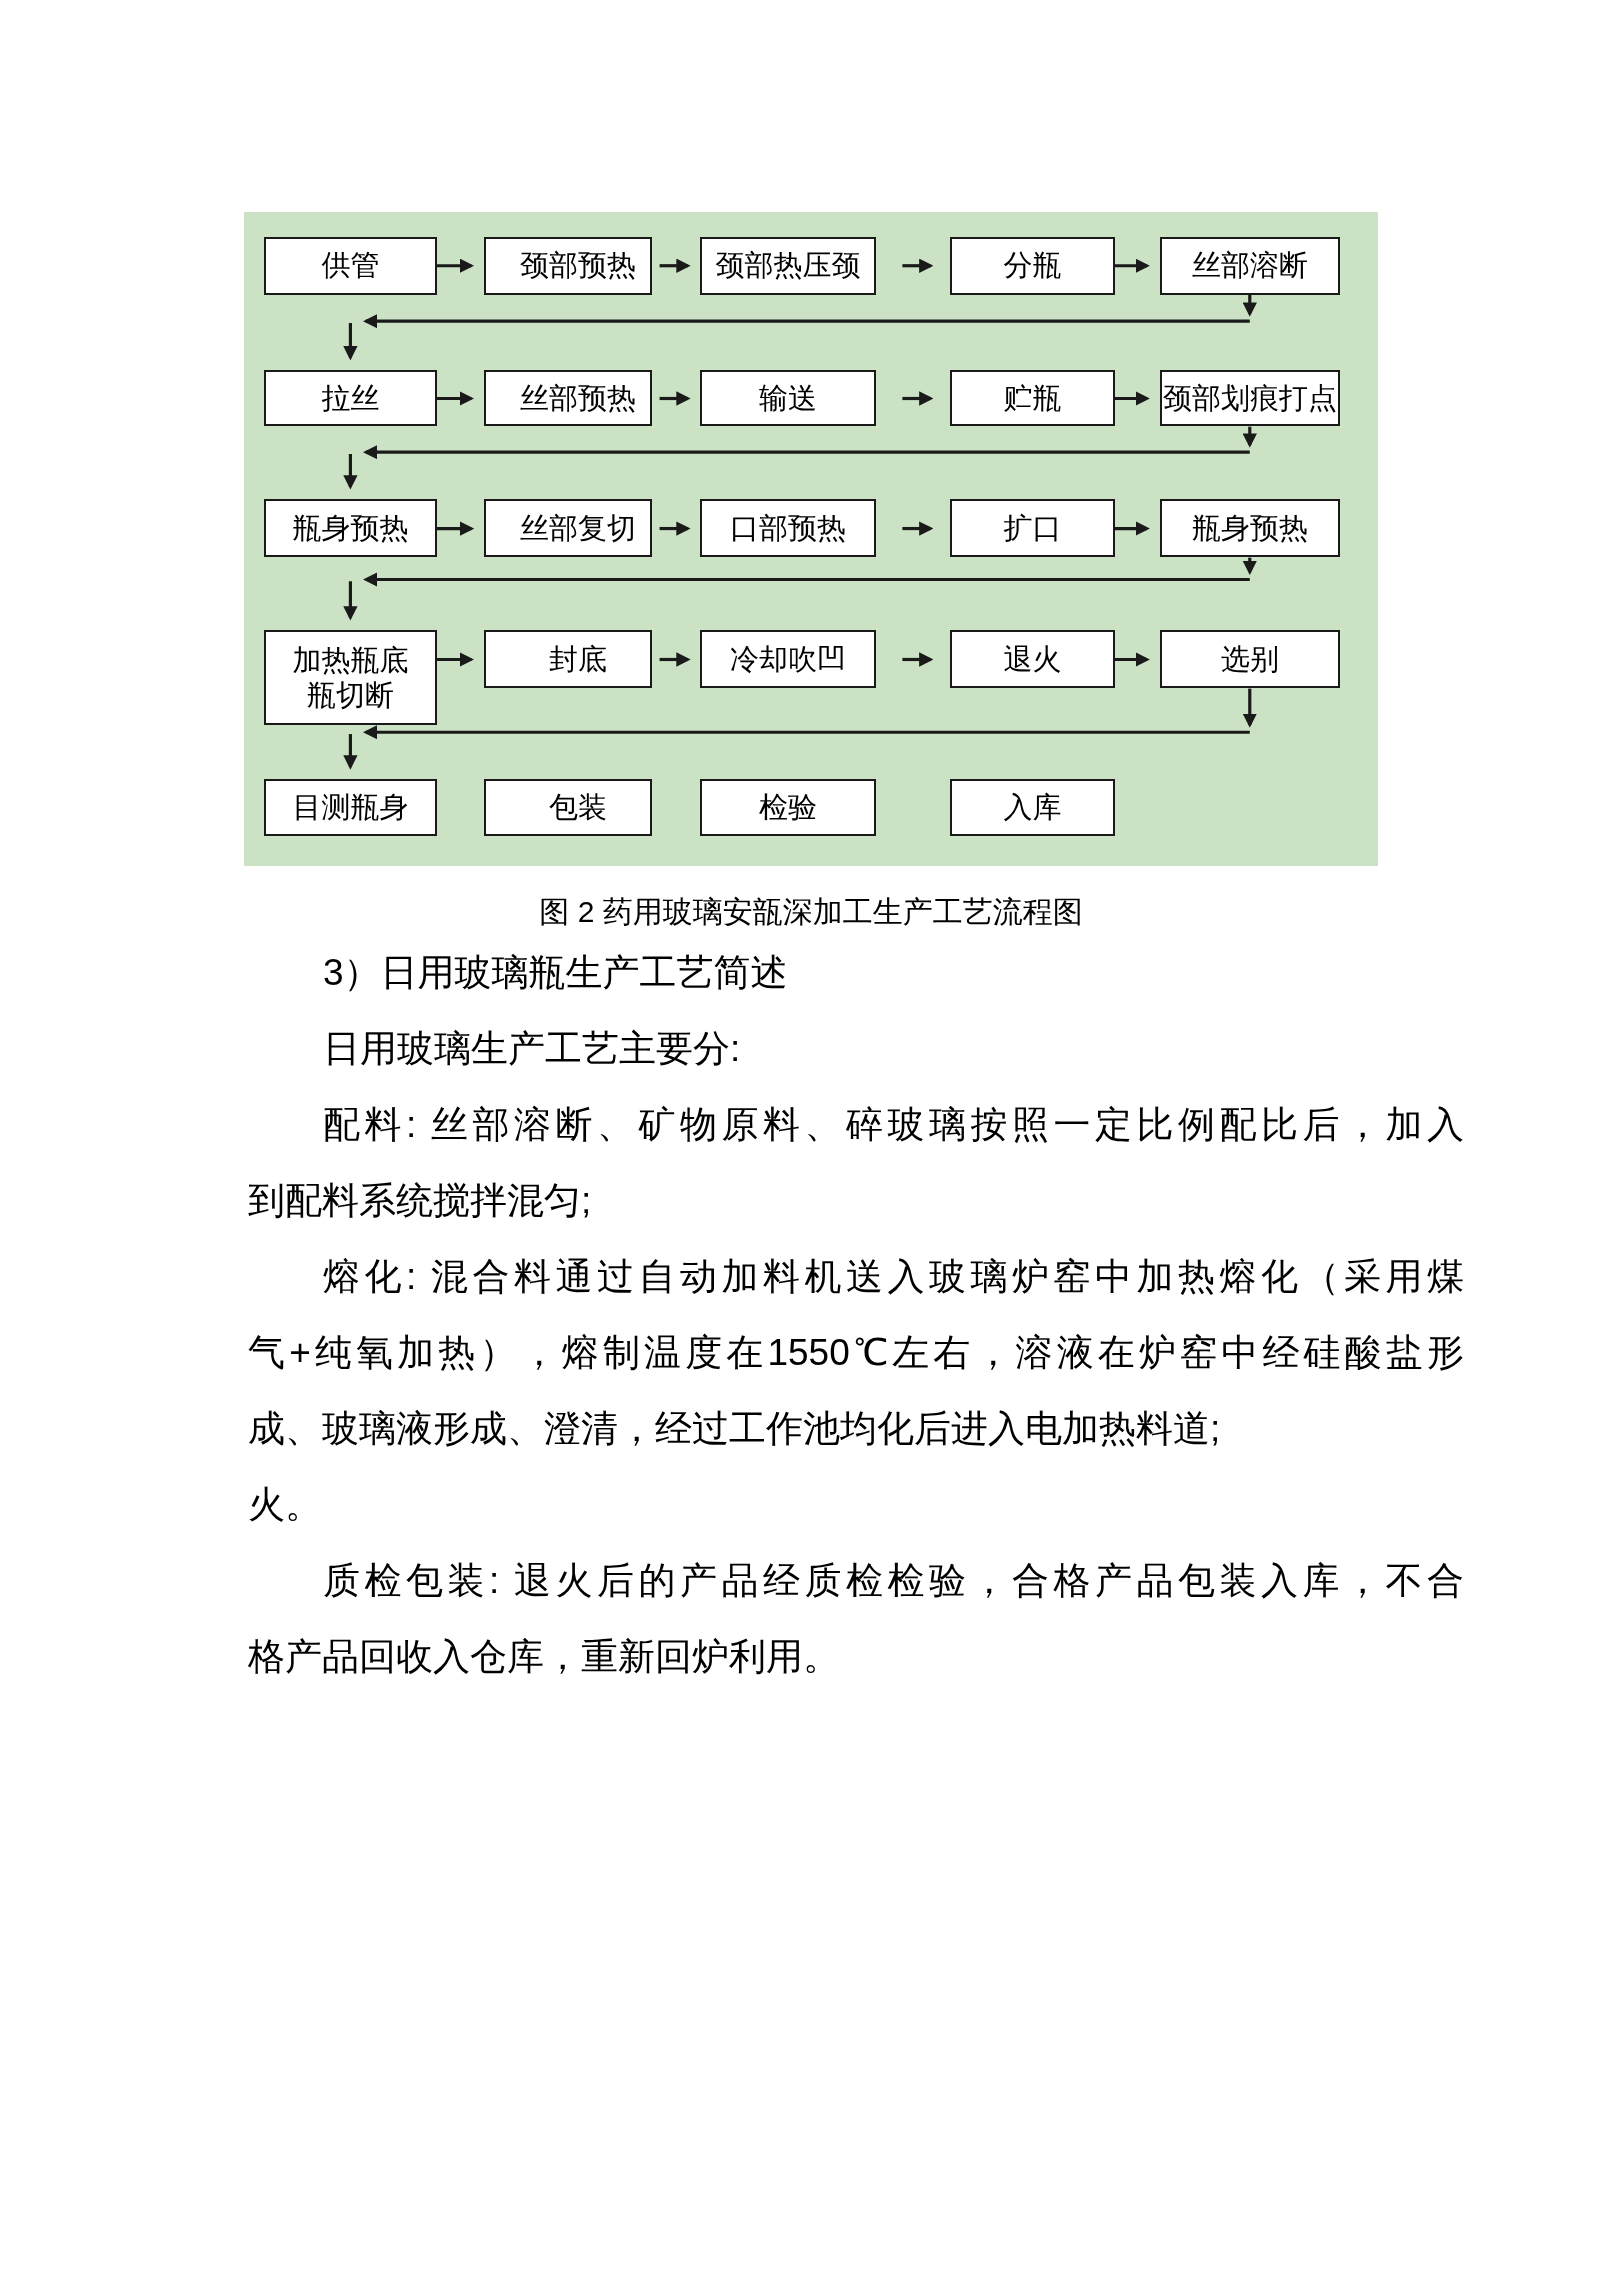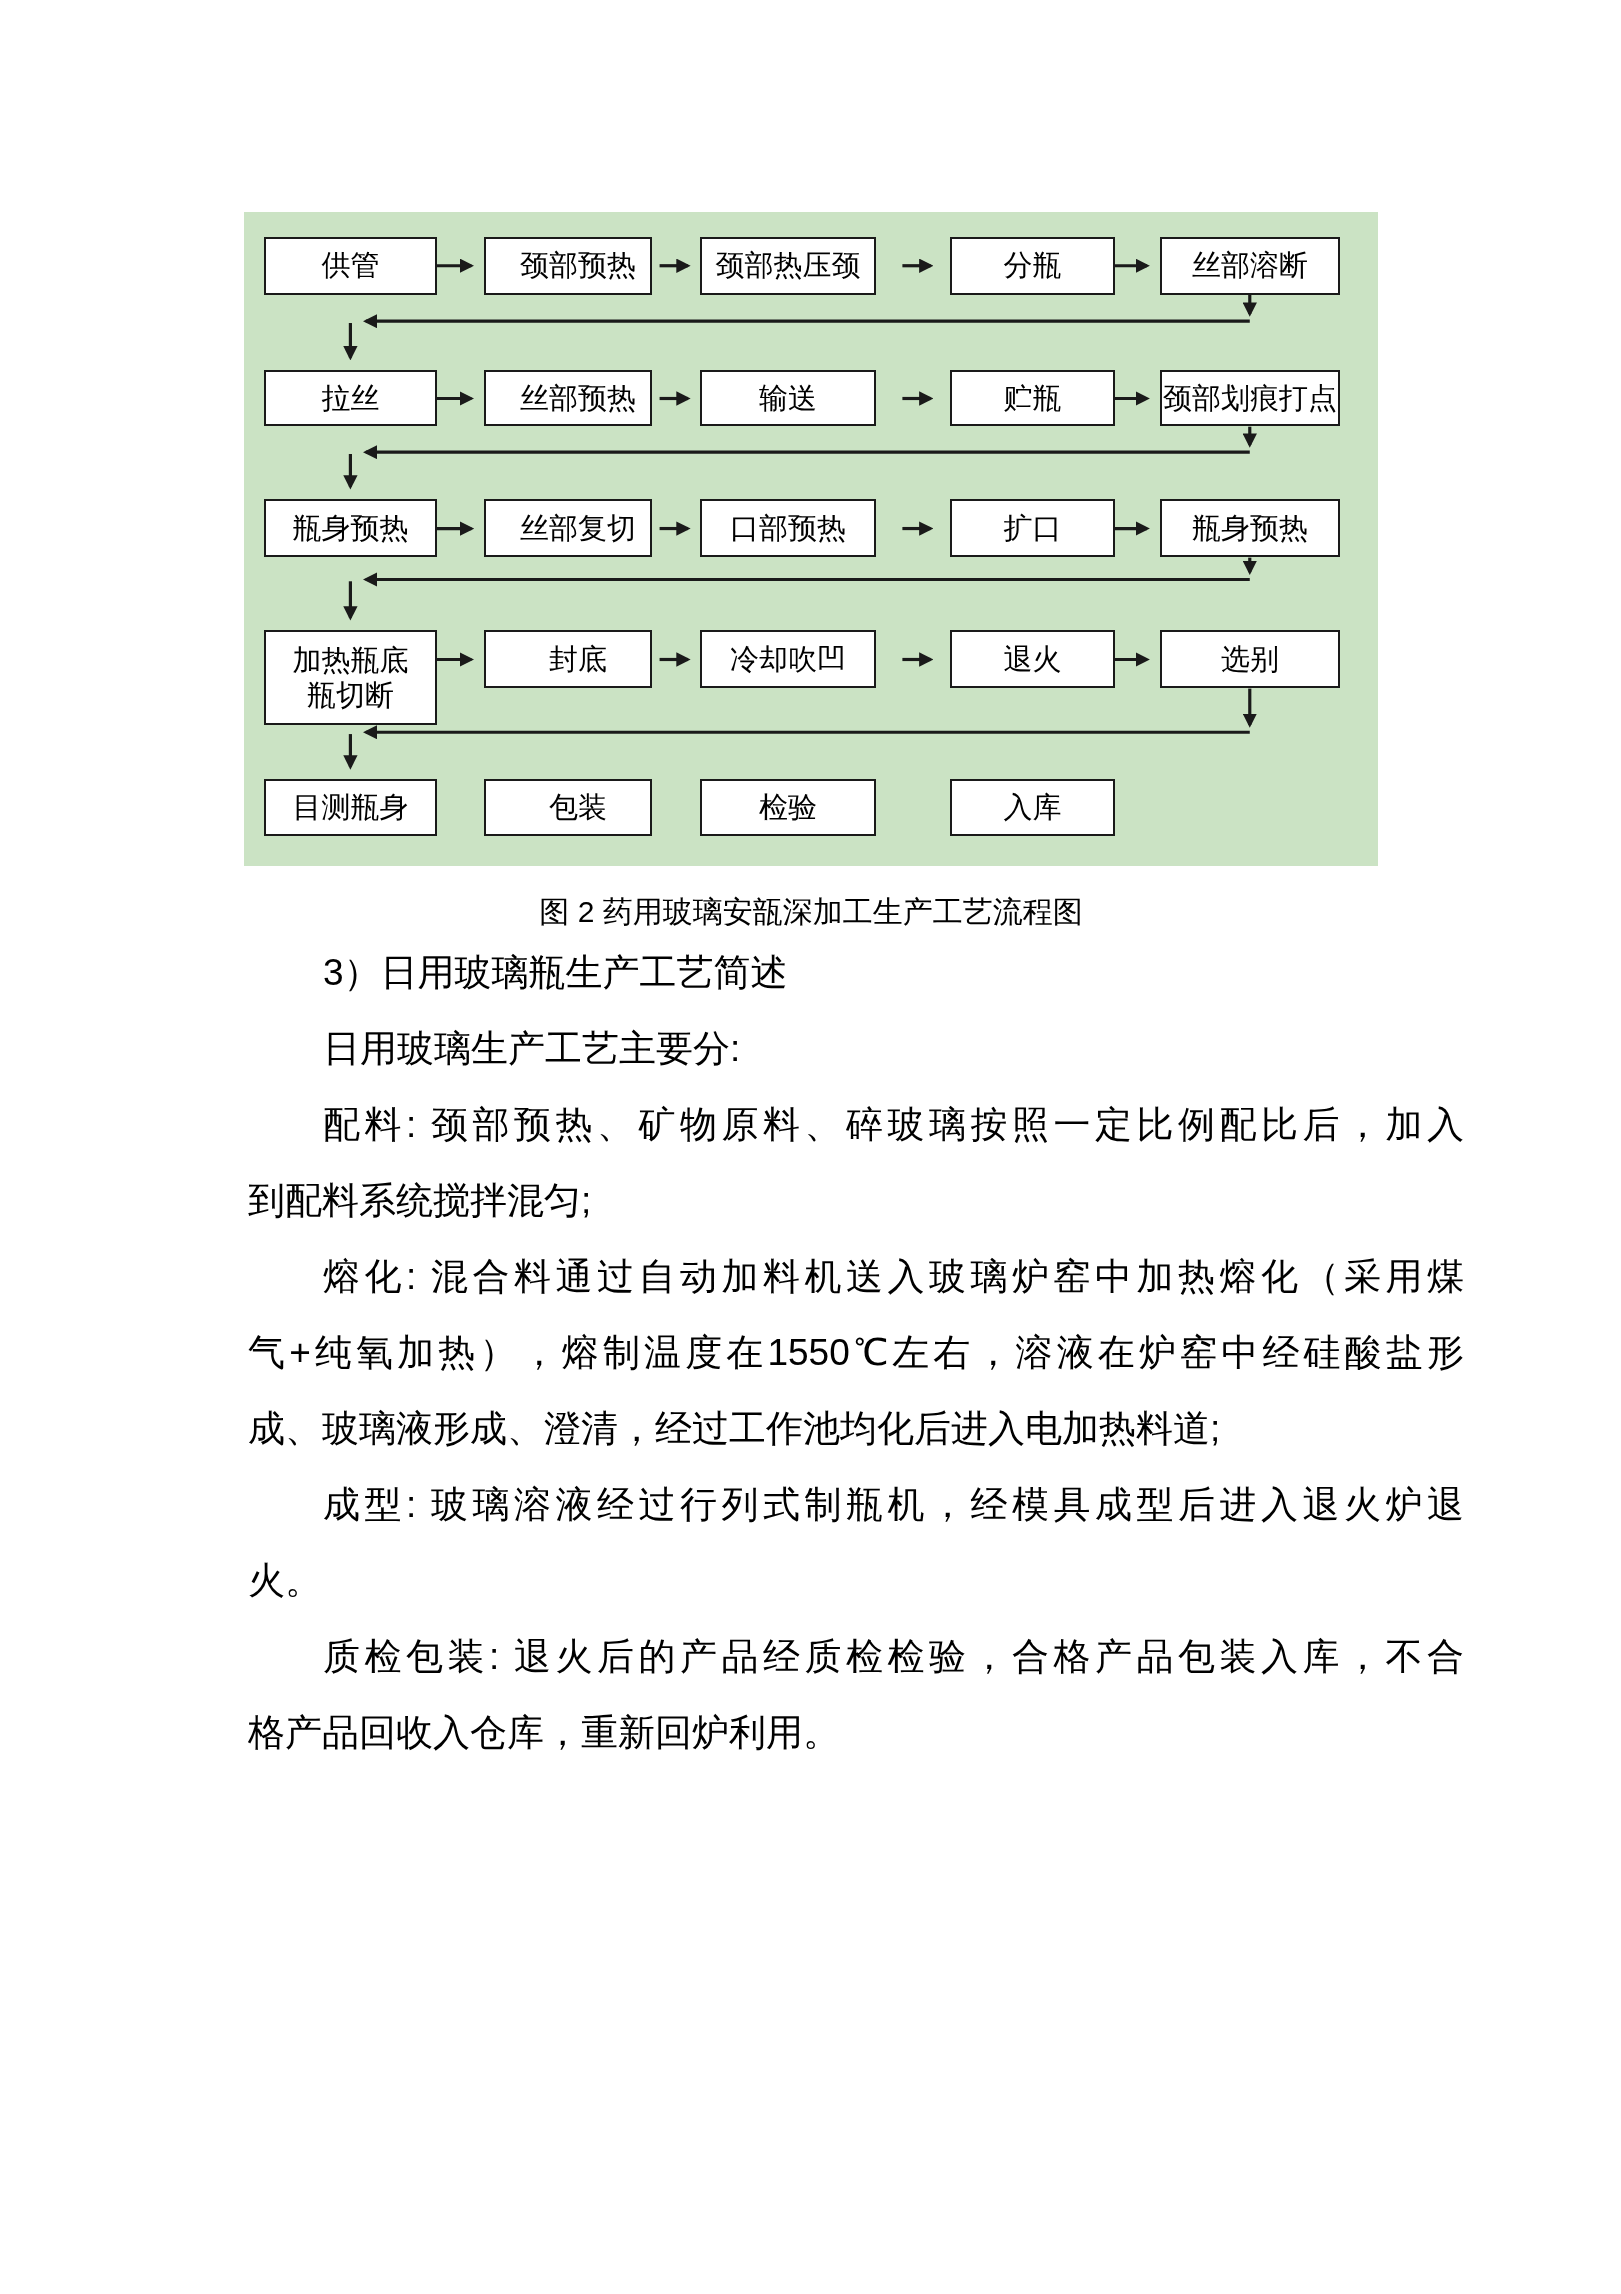--- a/index.html
+++ b/index.html
@@ -142,25 +142,24 @@
     <div class="fbox r5 c2">包装</div>
     <div class="fbox r5 c3">检验</div>
     <div class="fbox r5 c4">入库</div>
   </div>
 
   <div class="caption">图 2  药用玻璃安瓿深加工生产工艺流程图</div>
 
   <div class="bodytext">
     <div class="ln ind">3）日用玻璃瓶生产工艺简述</div>
     <div class="ln ind">日用玻璃生产工艺主要分:</div>
-    <div class="ln ind fill">配料: 颈部预热、矿物原料、碎玻璃按照一定比例配比后，加入</div>
+    <div class="ln ind fill">配料: 丝部溶断、矿物原料、碎玻璃按照一定比例配比后，加入</div>
     <div class="ln">到配料系统搅拌混匀;</div>
     <div class="ln ind fill">熔化: 混合料通过自动加料机送入玻璃炉窑中加热熔化（采用煤</div>
     <div class="ln fill">气+纯氧加热），熔制温度在1550℃左右，溶液在炉窑中经硅酸盐形</div>
     <div class="ln">成、玻璃液形成、澄清，经过工作池均化后进入电加热料道;</div>
-    <div class="ln ind fill">成型: 玻璃溶液经过行列式制瓶机，经模具成型后进入退火炉退</div>
     <div class="ln">火。</div>
     <div class="ln ind fill">质检包装: 退火后的产品经质检检验，合格产品包装入库，不合</div>
     <div class="ln">格产品回收入仓库，重新回炉利用。</div>
   </div>
 
 </div>
 
 
 </body></html>

